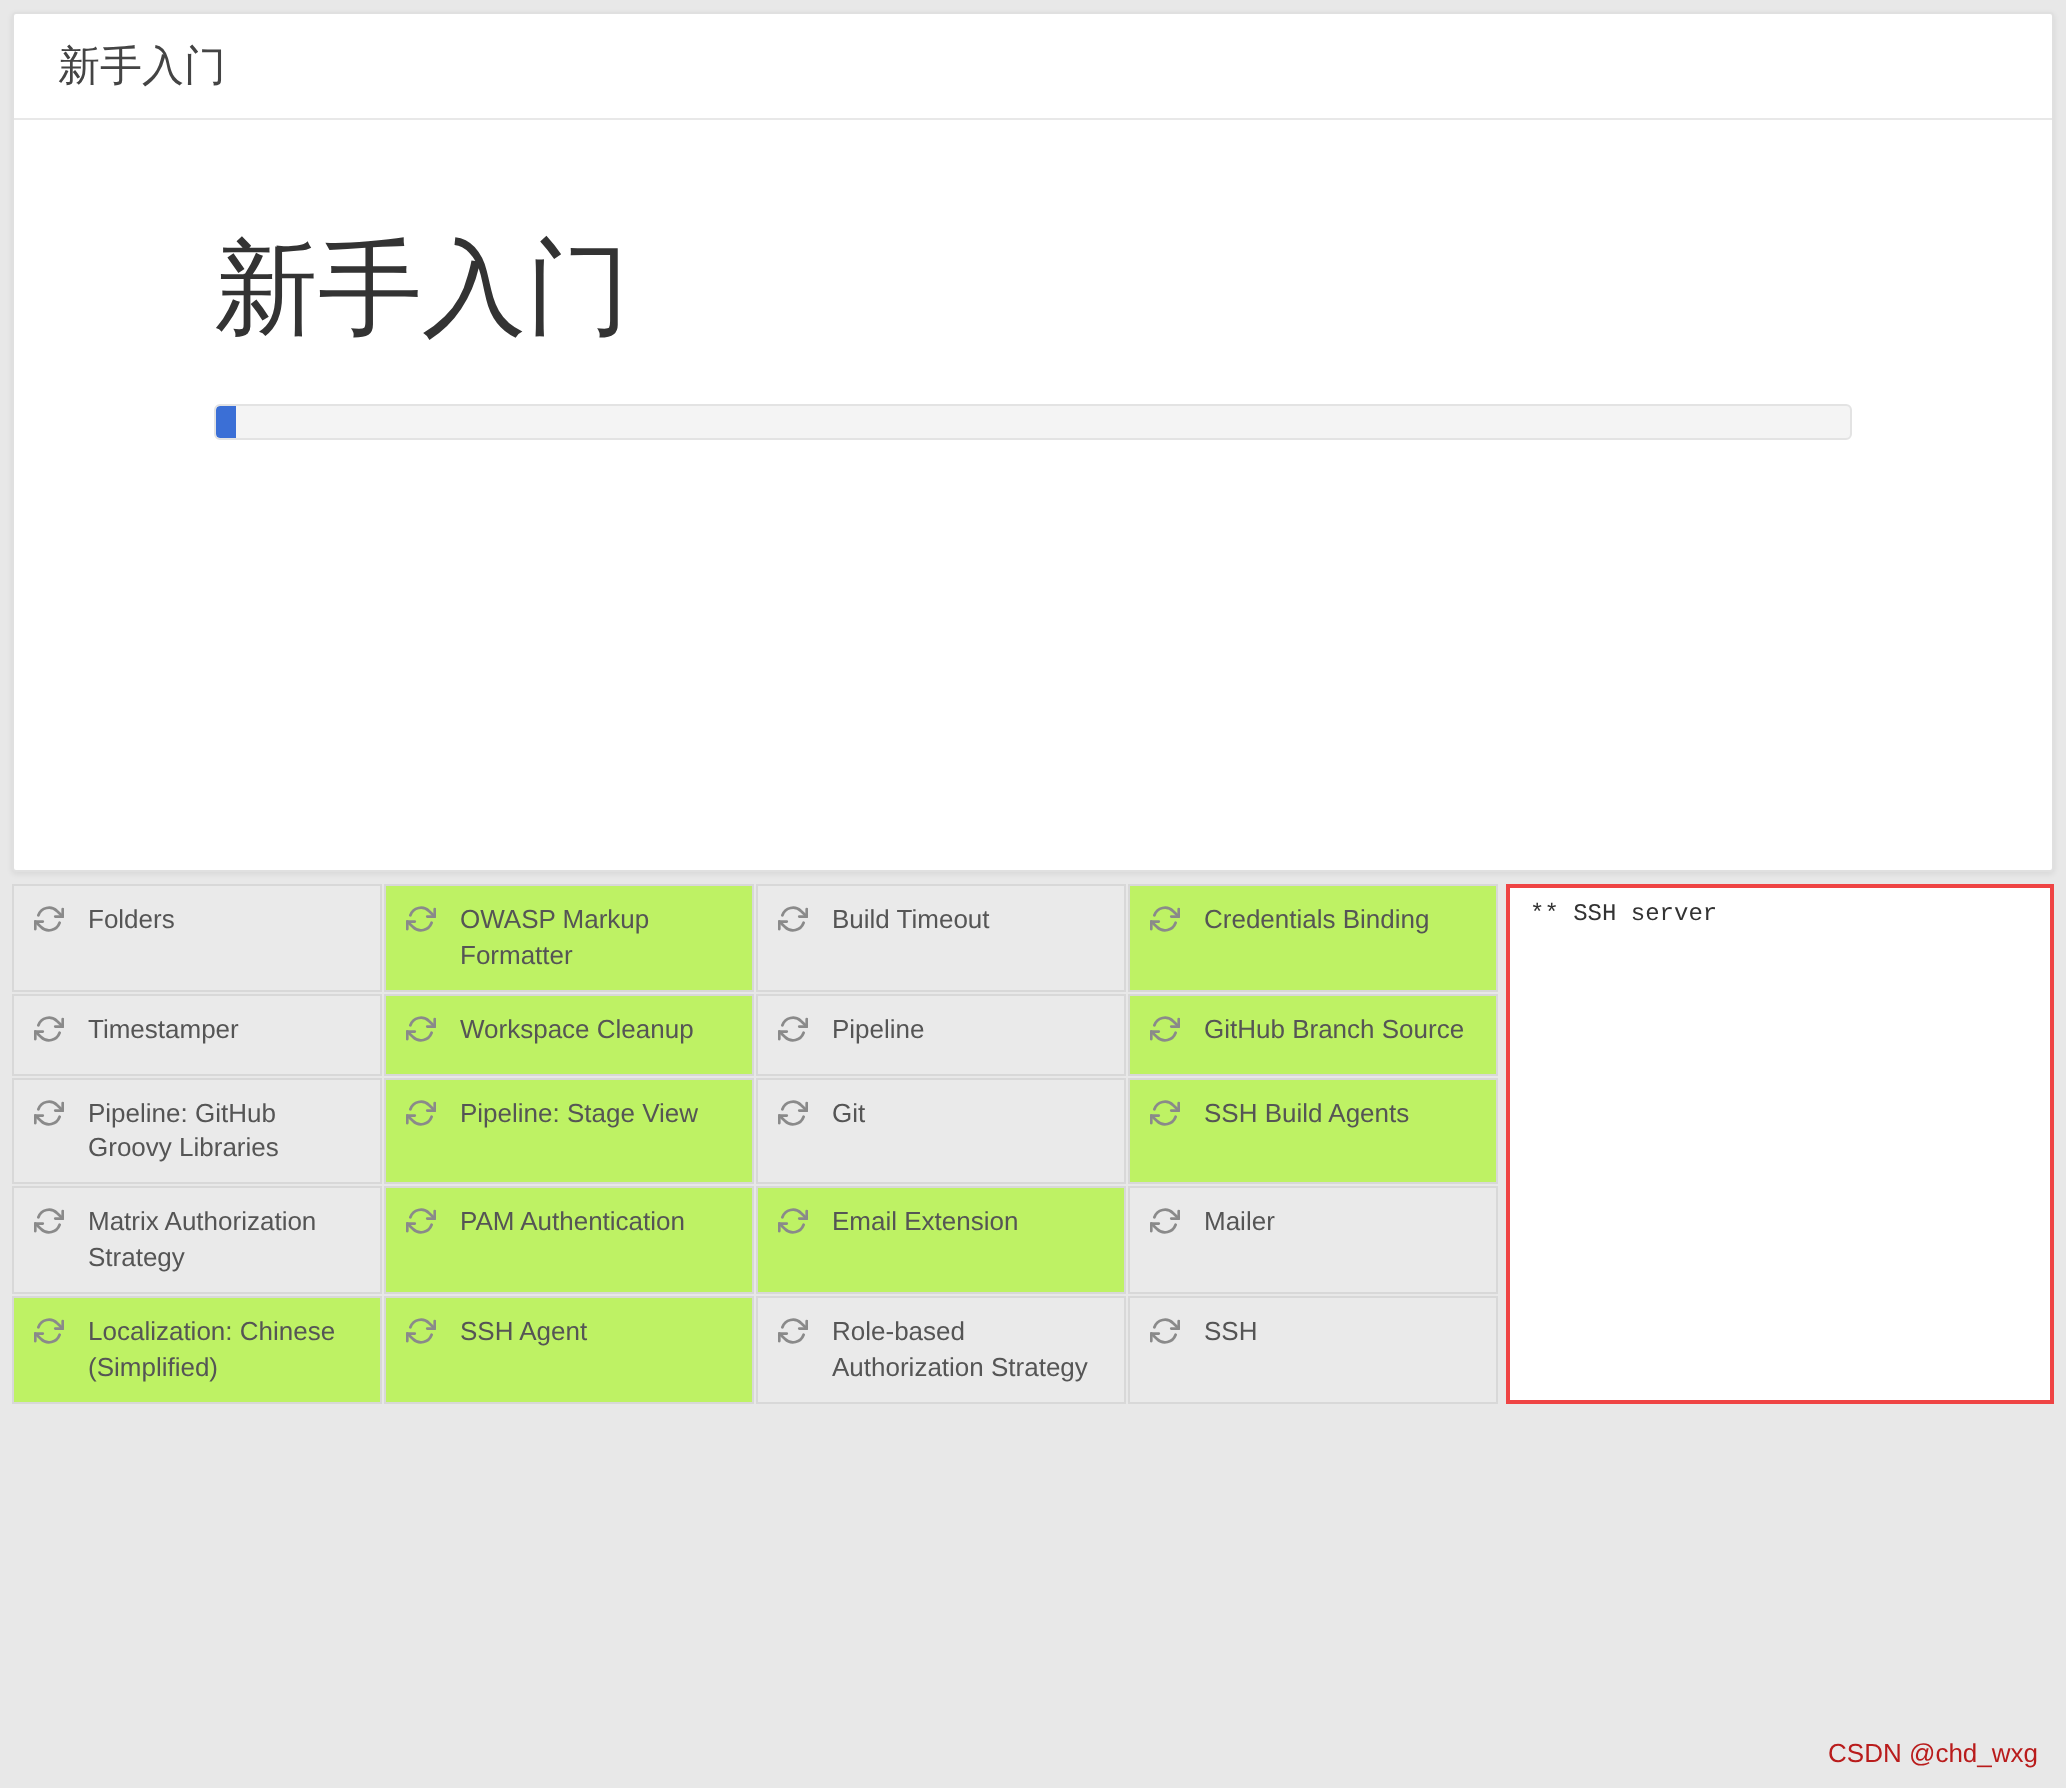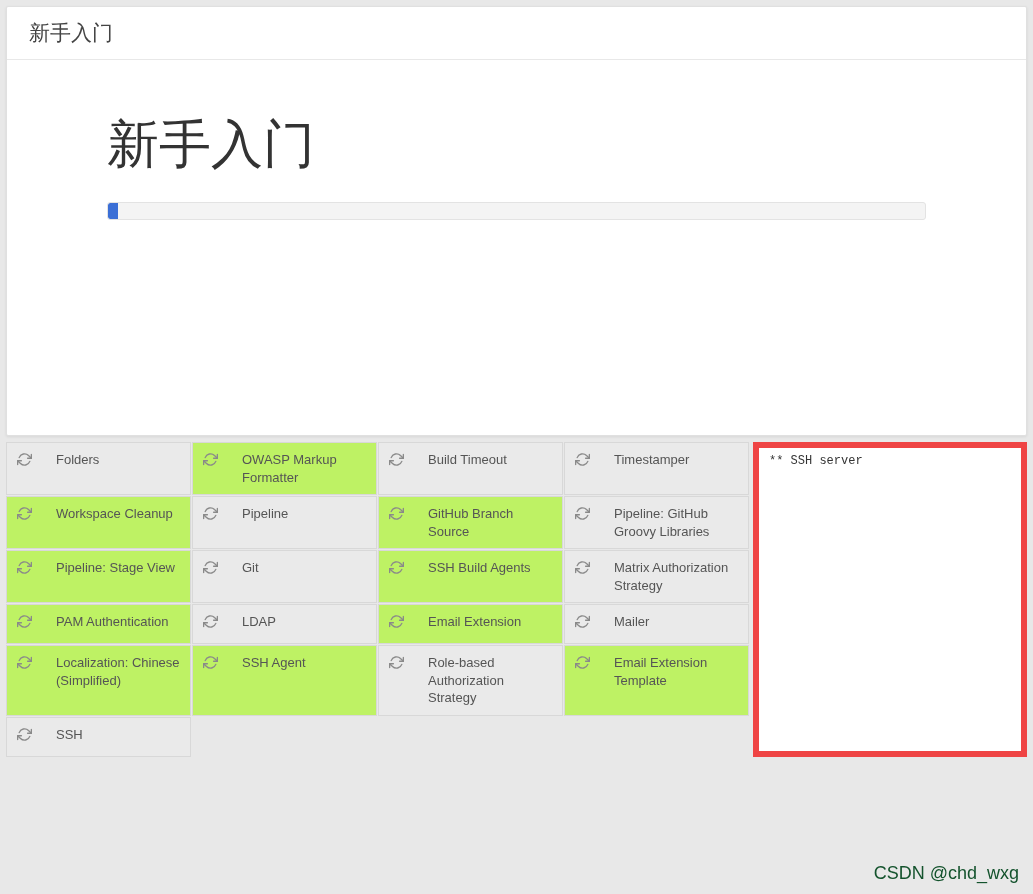--- a/index.html
+++ b/index.html
@@ -62,55 +62,55 @@
       grid-template-columns: repeat(4, 185px);
       gap: 1px;
       flex-shrink: 0;
     }
     .plugin-cell {
       background: #eaeaea;
       border: 1px solid #d8d8d8;
       padding: 8px 10px;
       display: flex;
       align-items: flex-start;
-      gap: 24px;
+      gap: 12px;
       min-height: 40px;
       font-size: 13px;
       color: #555;
     }
     .plugin-cell.lighter {
       background: #bef264;
     }
     .refresh-icon {
       flex-shrink: 0;
       width: 15px;
       height: 15px;
       margin-top: 1px;
       color: #8a8a8a;
     }
     .plugin-label {
       line-height: 1.35;
     }
     .log-panel {
       flex: 1;
       background: #ffffff;
-      border: 6px solid #ef4444;
+      border: 2px solid #ef4444;
       margin-left: 4px;
       padding: 6px 10px;
       font-family: "Courier New", monospace;
       font-size: 12px;
       color: #333;
       min-height: 260px;
     }
     .watermark {
       position: absolute;
       right: 14px;
       bottom: 10px;
-      font-size: 18px;
-      color: #14532d;
+      font-size: 13px;
+      color: #b91c1c;
       font-family: Arial, sans-serif;
     }
   </style>
 </head>
 <body>
 
 <div class="top-card">
   <div class="top-card-header">
     <span>新手入门</span>
   </div>
@@ -144,20 +144,29 @@
       </div>
       <div class="plugin-cell">
         <svg class="refresh-icon" viewBox="0 0 24 24" fill="none" stroke="currentColor" stroke-width="2.2" stroke-linecap="round" stroke-linejoin="round">
           <polyline points="23 4 23 10 17 10"></polyline>
           <polyline points="1 20 1 14 7 14"></polyline>
           <path d="M3.51 9a9 9 0 0 1 14.85-3.36L23 10"></path>
           <path d="M20.49 15a9 9 0 0 1-14.85 3.36L1 14"></path>
         </svg>
         <span class="plugin-label">Build Timeout</span>
       </div>
+      <div class="plugin-cell lighter">
+        <svg class="refresh-icon" viewBox="0 0 24 24" fill="none" stroke="currentColor" stroke-width="2.2" stroke-linecap="round" stroke-linejoin="round">
+          <polyline points="23 4 23 10 17 10"></polyline>
+          <polyline points="1 20 1 14 7 14"></polyline>
+          <path d="M3.51 9a9 9 0 0 1 14.85-3.36L23 10"></path>
+          <path d="M20.49 15a9 9 0 0 1-14.85 3.36L1 14"></path>
+        </svg>
+        <span class="plugin-label">Credentials Binding</span>
+      </div>
       <div class="plugin-cell">
         <svg class="refresh-icon" viewBox="0 0 24 24" fill="none" stroke="currentColor" stroke-width="2.2" stroke-linecap="round" stroke-linejoin="round">
           <polyline points="23 4 23 10 17 10"></polyline>
           <polyline points="1 20 1 14 7 14"></polyline>
           <path d="M3.51 9a9 9 0 0 1 14.85-3.36L23 10"></path>
           <path d="M20.49 15a9 9 0 0 1-14.85 3.36L1 14"></path>
         </svg>
         <span class="plugin-label">Timestamper</span>
       </div>
       <div class="plugin-cell lighter">
@@ -234,29 +243,20 @@
       </div>
       <div class="plugin-cell lighter">
         <svg class="refresh-icon" viewBox="0 0 24 24" fill="none" stroke="currentColor" stroke-width="2.2" stroke-linecap="round" stroke-linejoin="round">
           <polyline points="23 4 23 10 17 10"></polyline>
           <polyline points="1 20 1 14 7 14"></polyline>
           <path d="M3.51 9a9 9 0 0 1 14.85-3.36L23 10"></path>
           <path d="M20.49 15a9 9 0 0 1-14.85 3.36L1 14"></path>
         </svg>
         <span class="plugin-label">PAM Authentication</span>
       </div>
-      <div class="plugin-cell">
-        <svg class="refresh-icon" viewBox="0 0 24 24" fill="none" stroke="currentColor" stroke-width="2.2" stroke-linecap="round" stroke-linejoin="round">
-          <polyline points="23 4 23 10 17 10"></polyline>
-          <polyline points="1 20 1 14 7 14"></polyline>
-          <path d="M3.51 9a9 9 0 0 1 14.85-3.36L23 10"></path>
-          <path d="M20.49 15a9 9 0 0 1-14.85 3.36L1 14"></path>
-        </svg>
-        <span class="plugin-label">LDAP</span>
-      </div>
       <div class="plugin-cell lighter">
         <svg class="refresh-icon" viewBox="0 0 24 24" fill="none" stroke="currentColor" stroke-width="2.2" stroke-linecap="round" stroke-linejoin="round">
           <polyline points="23 4 23 10 17 10"></polyline>
           <polyline points="1 20 1 14 7 14"></polyline>
           <path d="M3.51 9a9 9 0 0 1 14.85-3.36L23 10"></path>
           <path d="M20.49 15a9 9 0 0 1-14.85 3.36L1 14"></path>
         </svg>
         <span class="plugin-label">Email Extension</span>
       </div>
       <div class="plugin-cell">
@@ -287,29 +287,20 @@
         <span class="plugin-label">SSH Agent</span>
       </div>
       <div class="plugin-cell">
         <svg class="refresh-icon" viewBox="0 0 24 24" fill="none" stroke="currentColor" stroke-width="2.2" stroke-linecap="round" stroke-linejoin="round">
           <polyline points="23 4 23 10 17 10"></polyline>
           <polyline points="1 20 1 14 7 14"></polyline>
           <path d="M3.51 9a9 9 0 0 1 14.85-3.36L23 10"></path>
           <path d="M20.49 15a9 9 0 0 1-14.85 3.36L1 14"></path>
         </svg>
         <span class="plugin-label">Role-based Authorization Strategy</span>
-      </div>
-      <div class="plugin-cell lighter">
-        <svg class="refresh-icon" viewBox="0 0 24 24" fill="none" stroke="currentColor" stroke-width="2.2" stroke-linecap="round" stroke-linejoin="round">
-          <polyline points="23 4 23 10 17 10"></polyline>
-          <polyline points="1 20 1 14 7 14"></polyline>
-          <path d="M3.51 9a9 9 0 0 1 14.85-3.36L23 10"></path>
-          <path d="M20.49 15a9 9 0 0 1-14.85 3.36L1 14"></path>
-        </svg>
-        <span class="plugin-label">Email Extension Template</span>
       </div>
       <div class="plugin-cell">
         <svg class="refresh-icon" viewBox="0 0 24 24" fill="none" stroke="currentColor" stroke-width="2.2" stroke-linecap="round" stroke-linejoin="round">
           <polyline points="23 4 23 10 17 10"></polyline>
           <polyline points="1 20 1 14 7 14"></polyline>
           <path d="M3.51 9a9 9 0 0 1 14.85-3.36L23 10"></path>
           <path d="M20.49 15a9 9 0 0 1-14.85 3.36L1 14"></path>
         </svg>
         <span class="plugin-label">SSH</span>
       </div>

